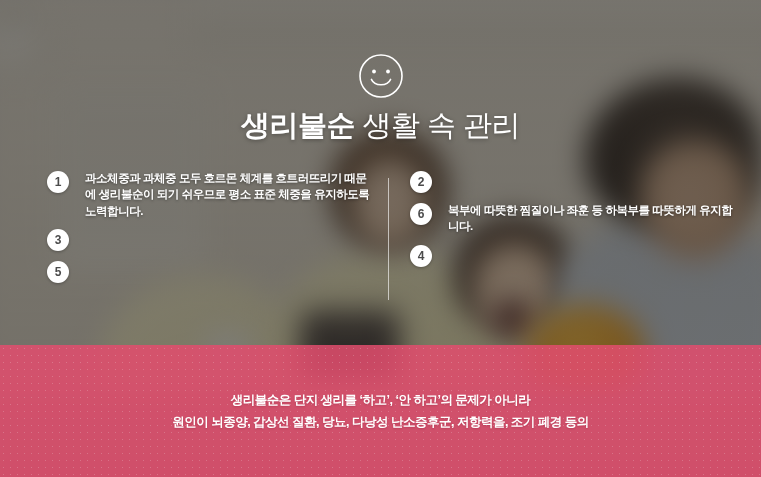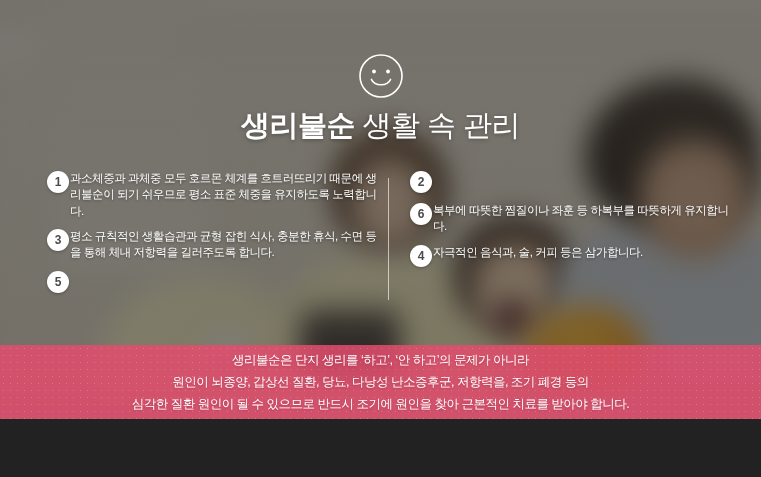--- a/index.html
+++ b/index.html
@@ -6,21 +6,21 @@
   html, body {
     margin: 0;
     padding: 0;
     background: #222;
   }
   * { box-sizing: border-box; }
 
   .stage {
     position: relative;
     width: 761px;
-    height: 419px;
+    height: 477px;
     overflow: hidden;
     font-family: "Liberation Sans", "DejaVu Sans", sans-serif;
     background: #4c1d95;
   }
 
   
   .photo {
     position: absolute;
     inset: 0;
     overflow: hidden;
@@ -212,23 +212,23 @@
     font-size: 12px;
     font-weight: 700;
     line-height: 22px;
     text-align: center;
     margin-top: 1px;
     box-shadow: 0 1px 3px rgba(0,0,0,.28);
   }
   .tip-text {
     color: #ffffff;
     font-size: 11.5px;
-    font-weight: 400;
+    font-weight: 700;
     line-height: 1.42;
-    margin-left: 1px;
+    margin-left: 16px;
     letter-spacing: -0.45px;
     text-shadow: 0 1px 3px rgba(0,0,0,.45);
   }
 
   
   .banner {
     position: absolute;
     left: 0; right: 0;
     top: 345px;
     bottom: 0;
@@ -238,21 +238,21 @@
     background-size: 7px 7px;
     background-position: 0 0;
     display: flex;
     align-items: center;
     justify-content: center;
   }
   .banner-inner {
     text-align: center;
     color: #ffffff;
     font-size: 12.5px;
-    font-weight: 400;
+    font-weight: 700;
     line-height: 1.78;
     letter-spacing: -0.5px;
     text-shadow: 0 1px 2px rgba(130,20,50,.30);
     padding: 0 12px;
   }
   .banner-inner div { white-space: nowrap; }
 </style>
 </head>
 <body>
 
@@ -296,43 +296,40 @@
   <div class="tips">
     <div class="divider"></div>
 
     <div class="col col-left">
       <div class="tip">
         <div class="badge">1</div>
         <div class="tip-text">과소체중과 과체중 모두 호르몬 체계를 흐트러뜨리기 때문에 생리불순이 되기 쉬우므로 평소 표준 체중을 유지하도록 노력합니다.</div>
       </div>
       <div class="tip">
         <div class="badge">3</div>
-        <div class="tip-text">평소 규칙적인 생활습관과 균형 잡힌 식사, 충분한 휴식, 수면 등을 통해 체내 저항력을 길러주도록 합니다.</div>
       </div>
       <div class="tip">
         <div class="badge">5</div>
       </div>
     </div>
 
     <div class="col col-right">
       <div class="tip">
         <div class="badge">2</div>
       </div>
       <div class="tip">
         <div class="badge">6</div>
         <div class="tip-text">복부에 따뜻한 찜질이나 좌훈 등 하복부를 따뜻하게 유지합니다.</div>
       </div>
       <div class="tip">
         <div class="badge">4</div>
-        <div class="tip-text">자극적인 음식과, 술, 커피 등은 삼가합니다.</div>
       </div>
     </div>
   </div>
 
   <div class="banner">
     <div class="banner-inner">
       <div>생리불순은 단지 생리를 ‘하고’, ‘안 하고’의 문제가 아니라</div>
       <div>원인이 뇌종양, 갑상선 질환, 당뇨, 다낭성 난소증후군, 저항력을, 조기 폐경 등의</div>
-      <div>심각한 질환 원인이 될 수 있으므로 반드시 조기에 원인을 찾아 근본적인 치료를 받아야 합니다.</div>
     </div>
   </div>
 
 </div>
 
 </body></html>

